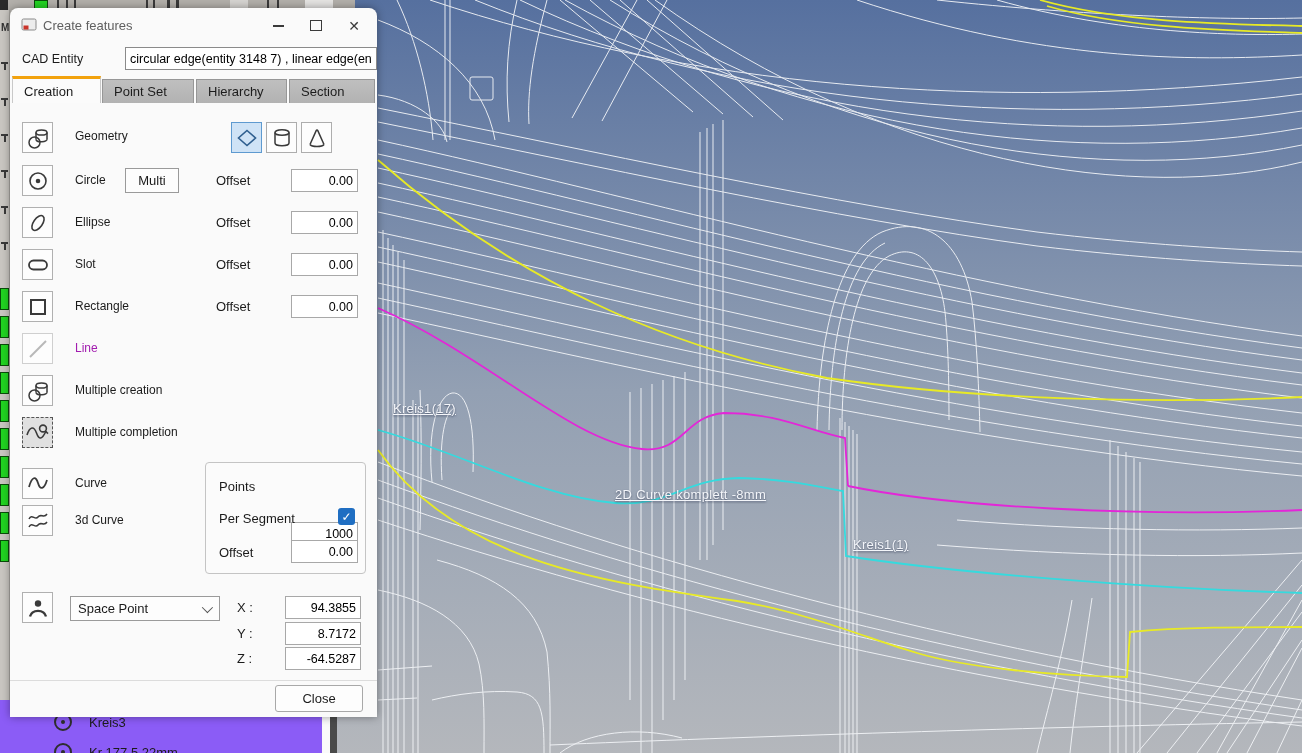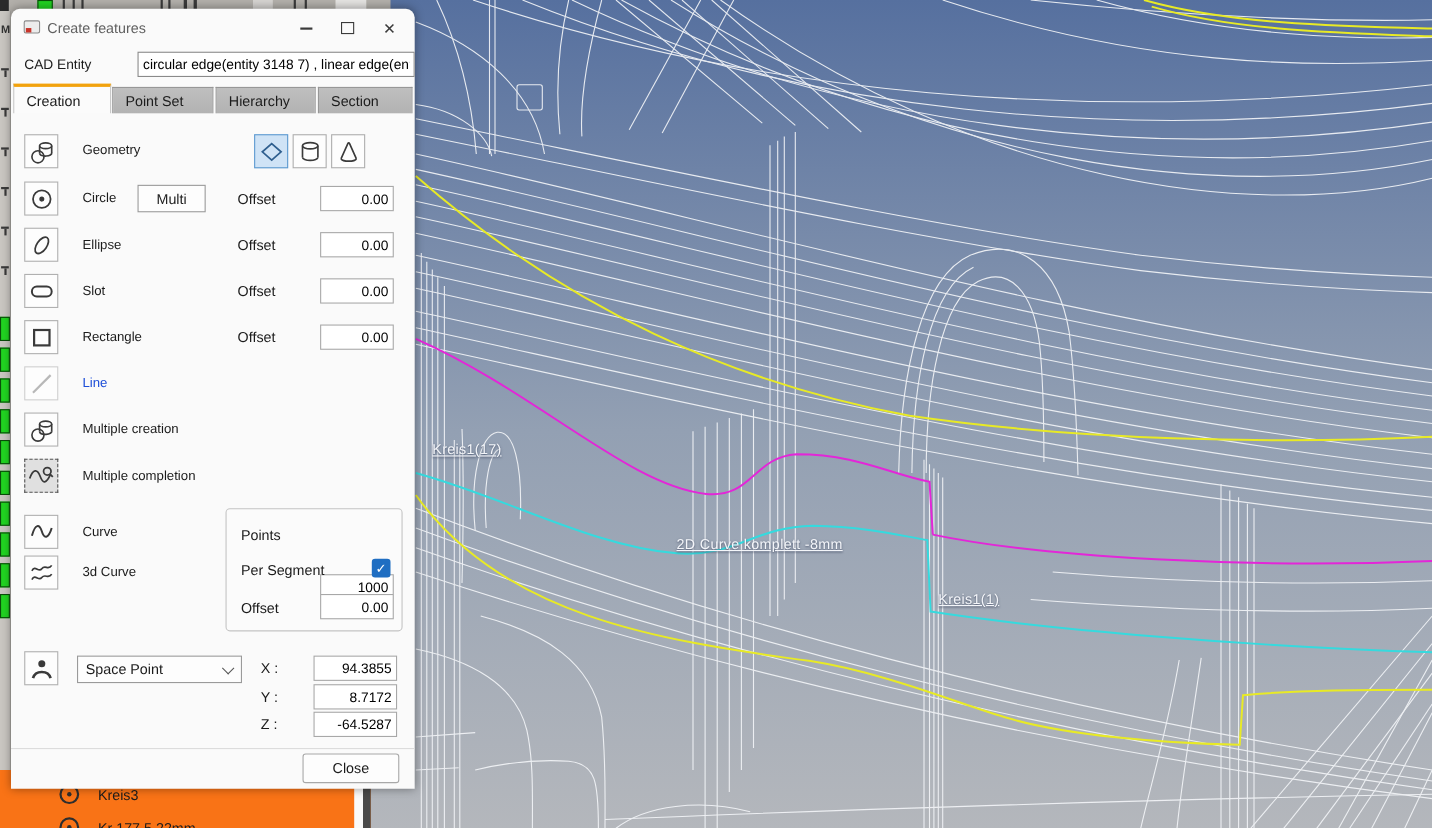--- a/index.html
+++ b/index.html
@@ -18,21 +18,21 @@
 
   
   .left-strip{position:absolute;left:0;top:10px;width:10px;height:743px;background:#c9c6c1;
               border-right:1px solid #a9a6a1;z-index:3;box-sizing:border-box;}
   .edge-m{position:absolute;left:1px;top:12px;font-size:10px;font-weight:bold;color:#333;}
   .tick{position:absolute;left:1px;width:7px;border-top:2px solid #3a3a3a;}
   .tick::after{content:"";display:block;width:2px;height:6px;background:#3a3a3a;margin:0 auto;}
   .gsq{position:absolute;left:0;width:9px;height:22px;background:#21d421;border:1px solid #0a4d0a;box-sizing:border-box;}
 
   
-  .element-list{position:absolute;left:0;top:700px;width:337px;height:53px;background:#f97316;z-index:4;}
+  .element-list{position:absolute;left:0;top:700px;width:337px;height:53px;background:#8b5cf6;z-index:4;}
   .el-white{position:absolute;left:322px;top:0;bottom:0;width:8px;background:#fafafa;}
   .el-dark{position:absolute;left:330px;top:0;bottom:0;width:7px;background:#4a4a4a;}
   .el-row{position:absolute;left:0;width:320px;height:28px;display:flex;align-items:center;}
   .el-icon{width:18px;height:18px;border:2px solid #2e2e2e;border-radius:50%;margin-left:54px;
            position:relative;box-sizing:border-box;flex:none;}
   .el-icon::after{content:"";position:absolute;left:5px;top:5px;width:4px;height:4px;border-radius:50%;background:#2e2e2e;}
   .el-label{margin-left:17px;font-size:13px;color:#1c1c1c;}
 
   
   .dialog{position:absolute;left:10px;top:8px;width:367px;height:709px;background:#fafafa;
@@ -52,27 +52,27 @@
 
   .tab{position:absolute;box-sizing:border-box;font-size:13px;padding-left:11px;display:flex;align-items:center;}
   .tab.active{top:68px;height:27px;background:#fbfbfb;border-top:3px solid #f2a20d;border-left:1px solid #c9c9c9;border-right:1px solid #c9c9c9;z-index:2;}
   .tab.inactive{top:71px;height:24px;background:linear-gradient(#bfbfbf,#b2b2b2);border:1px solid #979797;border-bottom:none;color:#1c1c1c;}
 
   .icon-btn{position:absolute;left:12px;width:31px;height:31px;background:#fdfdfd;border:1px solid #b0b0b0;
             display:flex;align-items:center;justify-content:center;box-sizing:border-box;}
   .icon-btn.selected-dashed{border:1px dashed #555;background:#e0e0e0;}
   .icon-btn.disabled{border-color:#cfcfcf;}
   .row-label{position:absolute;left:65px;font-size:12px;}
-  .row-label.disabled{color:#1d4ed8;}
+  .row-label.disabled{color:#a21caf;}
 
   .geo-btn{position:absolute;top:114px;width:31px;height:31px;background:#fdfdfd;border:1px solid #adadad;
            display:flex;align-items:center;justify-content:center;box-sizing:border-box;}
   .geo-btn.selected{background:#cfe3f6;border:1px solid #5e9ad0;}
 
-  .multi-btn{position:absolute;left:115px;top:160px;width:62px;height:25px;background:#fdfdfd;border:1px solid #9a9a9a;
+  .multi-btn{position:absolute;left:115px;top:160px;width:54px;height:25px;background:#fdfdfd;border:1px solid #9a9a9a;
              font-size:13px;display:flex;align-items:center;justify-content:center;box-sizing:border-box;}
   .offset-label{position:absolute;left:206px;font-size:13px;}
   .num-input{position:absolute;height:23px;border:1px solid #a8a8a8;background:#fff;text-align:right;
              font-family:"Liberation Sans",sans-serif;font-size:12.5px;padding:0 4px;box-sizing:border-box;}
   .off-in{left:281px;width:67px;}
 
   .curve-panel{position:absolute;left:195px;top:454px;width:161px;height:112px;border:1px solid #c4c4c4;
                border-radius:4px;background:#fbfbfb;box-sizing:border-box;}
   .cp-label{position:absolute;left:13px;font-size:13px;}
   .cp-in{right:7px;width:67px;left:auto;}

